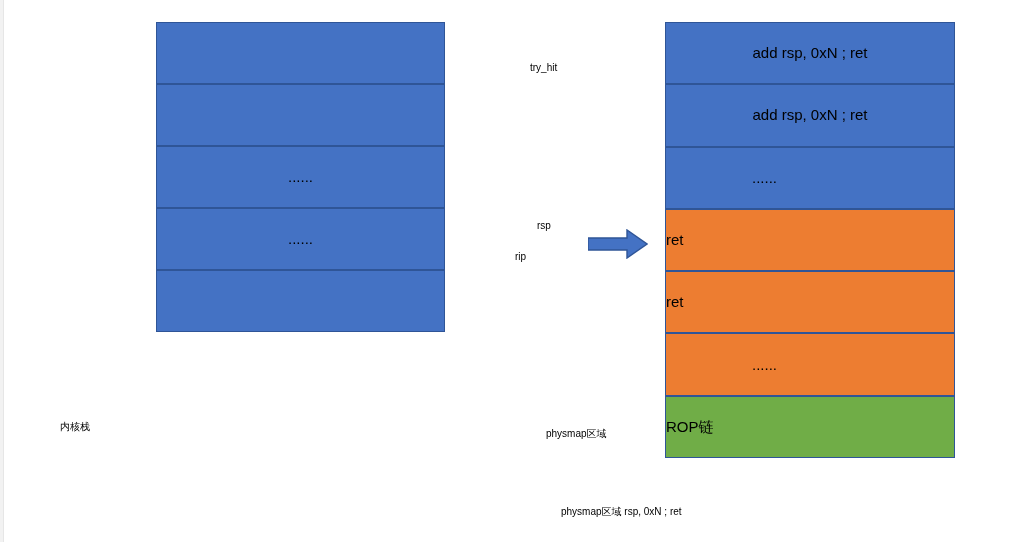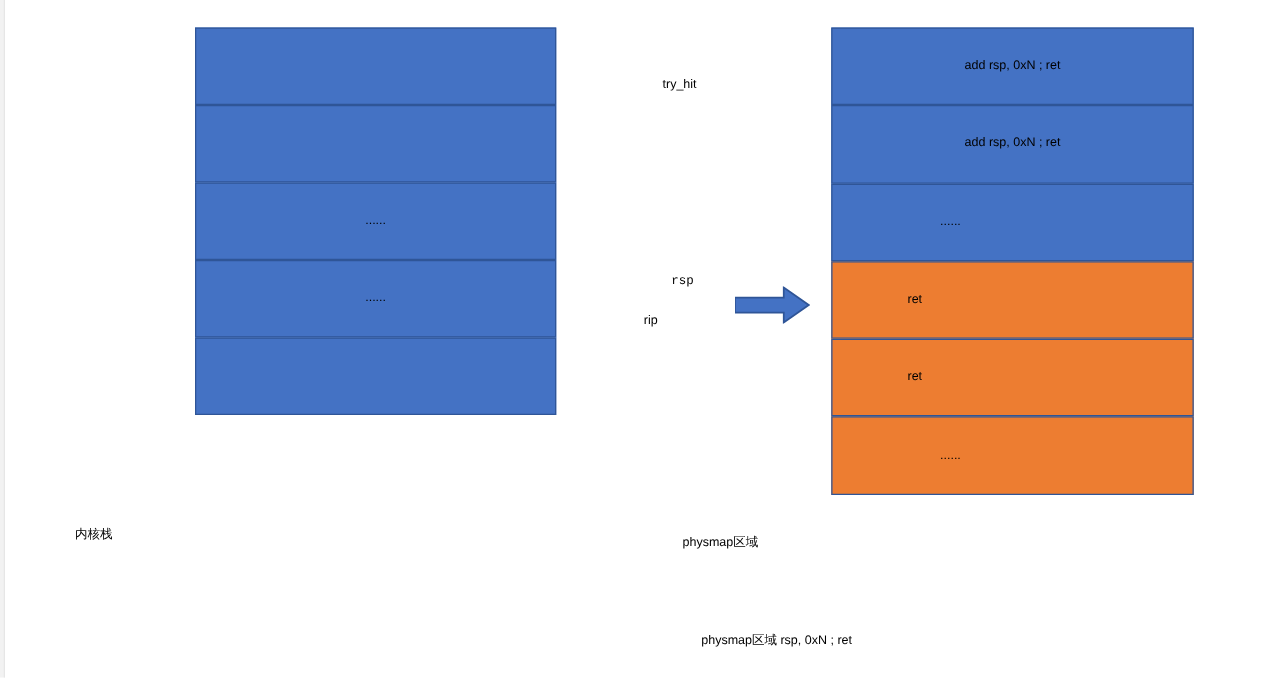--- a/index.html
+++ b/index.html
@@ -29,33 +29,33 @@
   .stack {
     position: absolute;
     box-sizing: border-box;
   }
 
   .cell {
     box-sizing: border-box;
     border: 1px solid #2f5597;
     display: flex;
     align-items: center;
-    font-size: 10px;
+    font-size: 15px;
     line-height: 1.2;
     color: #000000;
     white-space: nowrap;
   }
   .cell + .cell { border-top: 1px solid #2f5597; }
 
   .cell.blue   { background: #4472c4; }
   .cell.orange { background: #ed7d31; }
   .cell.green  { background: #70ad47; }
 
   .cell.center { justify-content: center; }
-  .cell.indent { justify-content: flex-start; padding-left: 60px; }
+  .cell.indent { justify-content: flex-start; }
   .cell.indent-sm { justify-content: flex-start; padding-left: 86px; }
 
   
   #kernel-stack {
     left: 156px;
     top: 22px;
     width: 289px;
     height: 434px;
   }
   #kernel-stack .cell { height: 62px; }
@@ -71,21 +71,21 @@
 
   .free-label {
     position: absolute;
     font-size: 10px;
     color: #000000;
     white-space: nowrap;
   }
 
   #label-kernel-stack { left: 60px;  top: 420px; font-family: Liberation Serif, serif; }
   #label-try-hit      { left: 530px; top: 62px;  }
-  #label-rsp          { left: 537px; top: 220px; font-family: Liberation Mono, monospace; }
+  #label-rsp          { left: 537px; top: 220px; }
   #label-rip          { left: 515px; top: 251px; }
   #label-physmap      { left: 546px; top: 427px; }
   #caption-bottom     { left: 561px; top: 505px; }
 
   
   #rsp-arrow {
     position: absolute;
     left: 588px;
     top: 229px;
     width: 60px;
@@ -129,20 +129,23 @@
     </div>
     <div class="cell orange indent">
       <span>ret</span>
     </div>
     <div class="cell orange indent">
       <span>ret</span>
     </div>
     <div class="cell orange indent-sm">
       <span>......</span>
     </div>
+    <div class="cell green indent">
+      <span>ROP链</span>
+    </div>
   </div>
 
 <div class="free-label" id="label-physmap">physmap区域</div>
 
 <div class="free-label" id="label-try-hit">try_hit</div>
 
 <div class="free-label" id="label-rsp">rsp</div>
 
 <div class="free-label" id="label-rip">rip</div>
 

